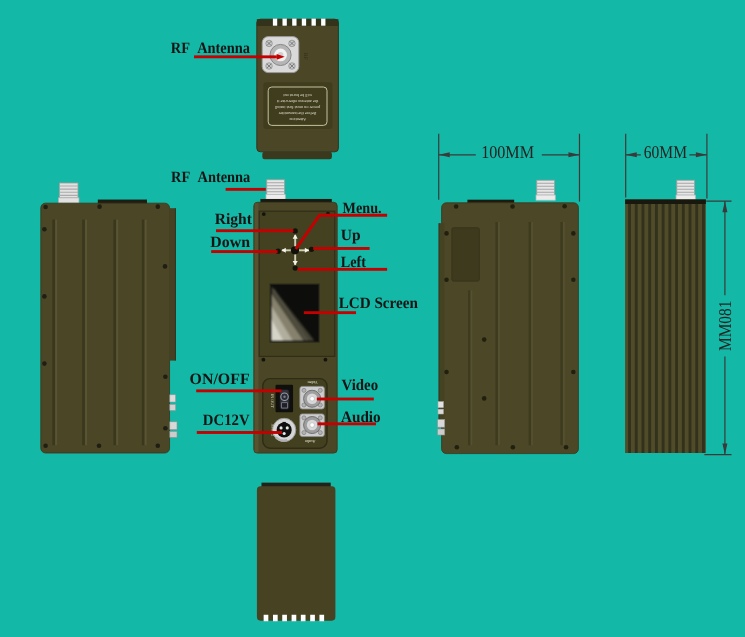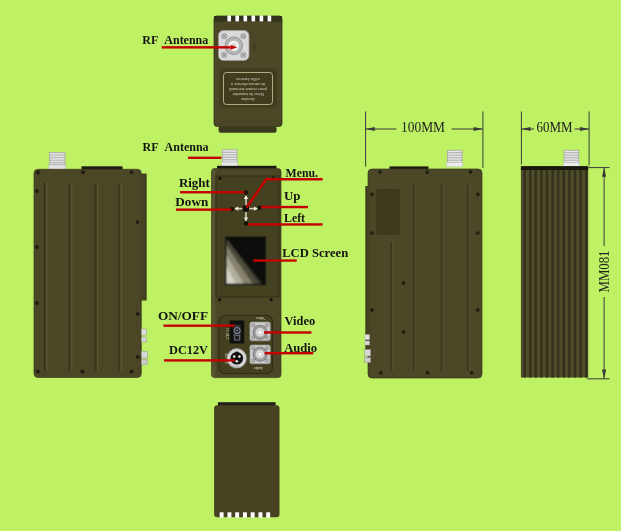--- a/index.html
+++ b/index.html
@@ -1,16 +1,16 @@
 <!DOCTYPE html>
 <html><head>
 <meta charset="utf-8">
 <style>
   html,body{margin:0;padding:0;background:#ffffff;}
-  #canvas{position:relative;width:621px;height:531px;background:#bef264;overflow:hidden;}
+  #canvas{position:relative;width:621px;height:531px;background:#14b8a6;overflow:hidden;}
   text{font-family:"Liberation Serif",serif;}
 </style>
 </head>
 <body>
 <div id="canvas">
 <svg width="621" height="531" viewBox="0 0 621 531">
 <defs>
         <filter id="soft" x="-20%" y="-20%" width="140%" height="140%">
           <feGaussianBlur stdDeviation="1.1"></feGaussianBlur>
         </filter>

